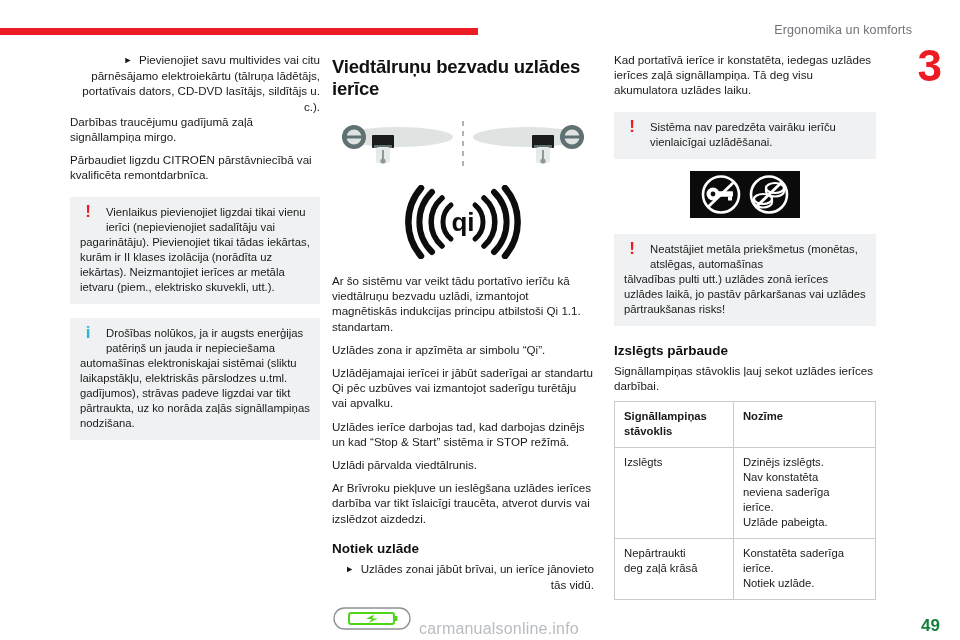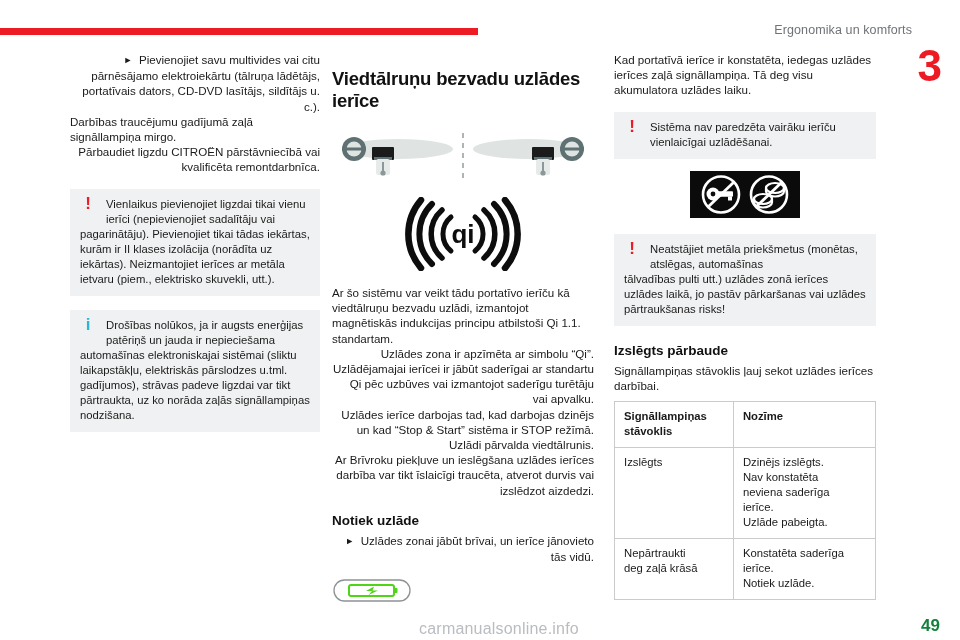--- a/index.html
+++ b/index.html
@@ -49,39 +49,39 @@
   .col-left   { left: 70px;  }
   .col-mid    { left: 332px; width: 262px; }
   .col-right  { left: 614px; width: 262px; }
 
   p.body {
     margin: 0;
     font-size: 11.6px;
     line-height: 15.2px;
     color: #1a1a1a;
   }
-  p.body + p.body { margin-top: 0; text-align: right; }
+  p.body + p.body { margin-top: 8px; }
 
   .bullet-para {
     margin: 0;
     font-size: 11.6px;
     line-height: 15.2px;
     color: #1a1a1a;
     text-indent: -10px;
     padding-left: 10px;
     text-align: right;
   }
   .arrow {
     color: #1a1a1a;
     font-size: 9px;
     vertical-align: 1px;
   }
 
   h2.section {
-    margin: 16px 0 5px 0;
+    margin: 4px 0 5px 0;
     font-size: 18.5px;
     font-weight: bold;
     line-height: 22px;
     color: #111;
     letter-spacing: -0.2px;
   }
   h3.subsection {
     margin: 0 0 4px 0;
     font-size: 13.5px;
     font-weight: bold;

